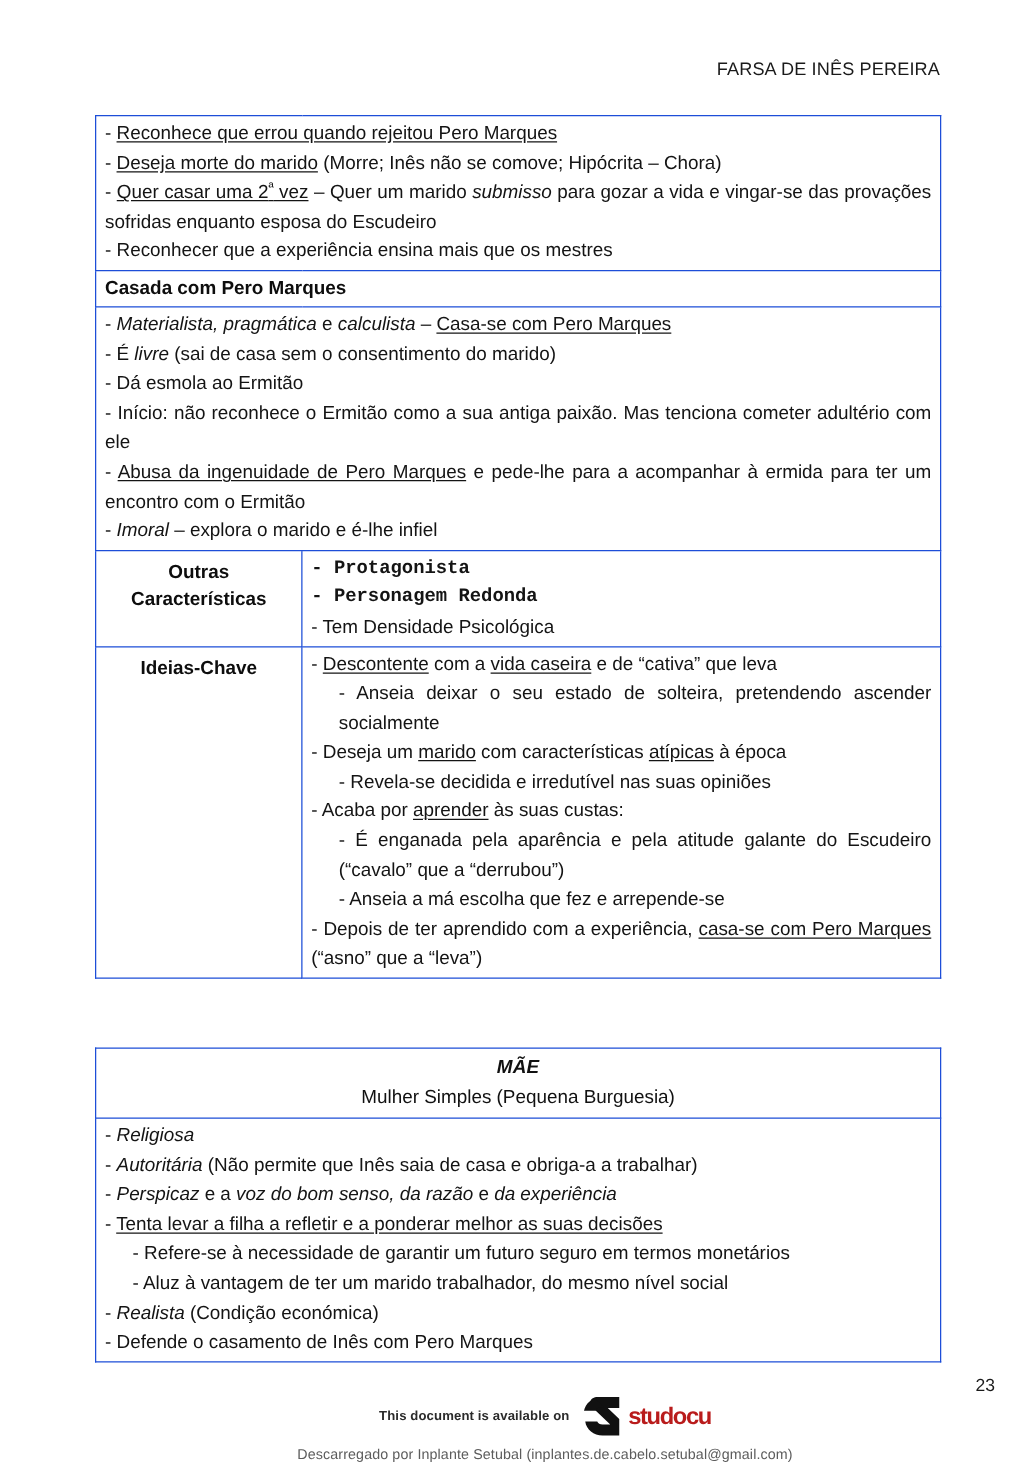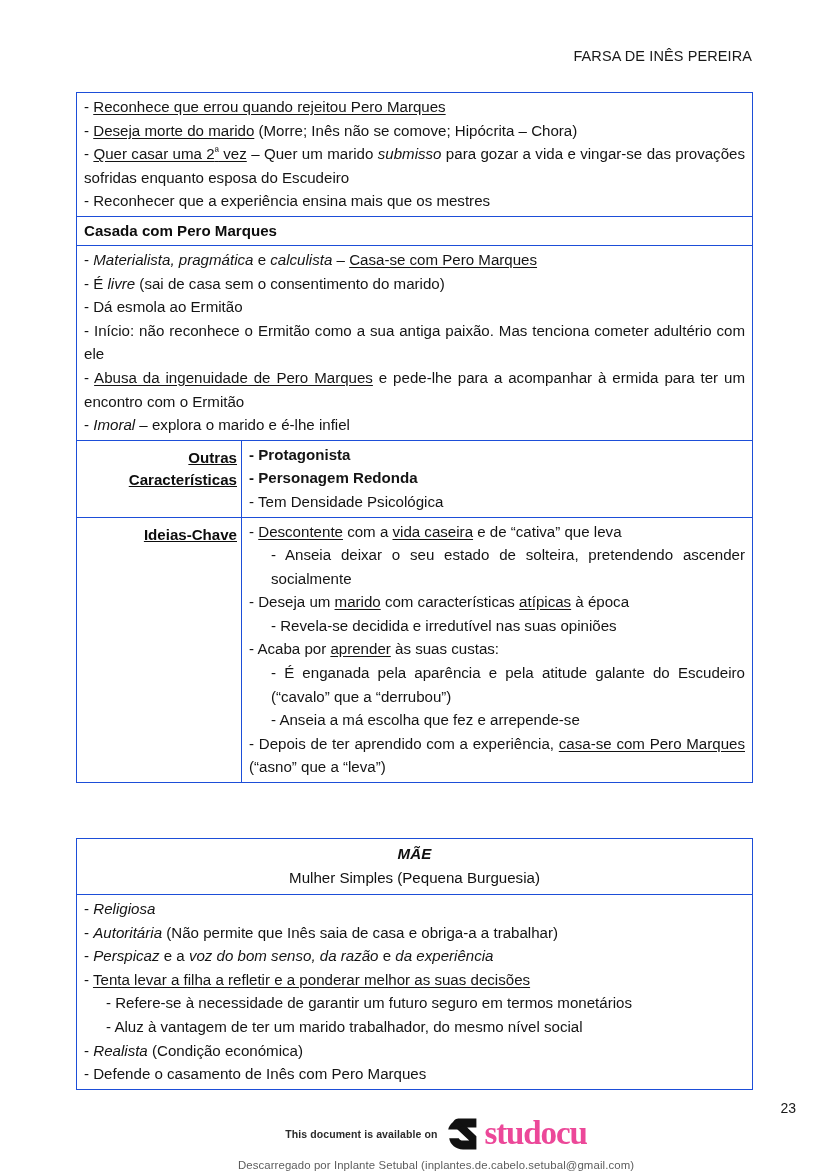--- a/index.html
+++ b/index.html
@@ -53,34 +53,33 @@
 
   .cell {
     padding: 2px 7px 3px 7px;
     font-size: 15.1px;
     line-height: 23.6px;
     color: #141414;
   }
   .cell.justified { text-align: justify; text-justify: inter-word; }
 
   .label-cell {
-    text-align: right;
+    text-align: center;
     vertical-align: middle;
     font-weight: bold;
     font-size: 15.1px;
     line-height: 22px;
     padding: 6px 4px;
     color: #0d0d0d;
-    text-decoration: underline;
   }
 
   .rowline { display: block; }
   .rowline.ind { padding-left: 22px; }
 
-  .b { font-weight: bold; }
+  .b { font-weight: bold; font-family: Liberation Mono, monospace; }
   .i { font-style: italic; }
   .u { text-decoration: underline; text-underline-offset: 2px; }
   sup.ord { font-size: .74em; vertical-align: .38em; line-height: 0; }
 
   .subhead {
     font-weight: bold;
     font-size: 15.1px;
     line-height: 23px;
     padding: 2px 7px 3px 7px;
     color: #0d0d0d;
@@ -121,26 +120,25 @@
     color: #2b2b2b;
     letter-spacing: .1px;
   }
   .brand {
     display: flex;
     align-items: center;
     gap: 7px;
   }
   .brand-mark { display: block; }
   .brand-word {
-    font-size: 33px;
+    font-size: 19px;
     font-weight: bold;
     letter-spacing: -1.1px;
-    color: #ec4899;
+    color: #b91c1c;
     line-height: 1;
-    font-family: Liberation Serif, serif;
   }
   .downloaded {
     margin-top: 9px;
     font-size: 11.4px;
     color: #5c5c5c;
     letter-spacing: .1px;
   }
 </style>
 </head>
 <body>

